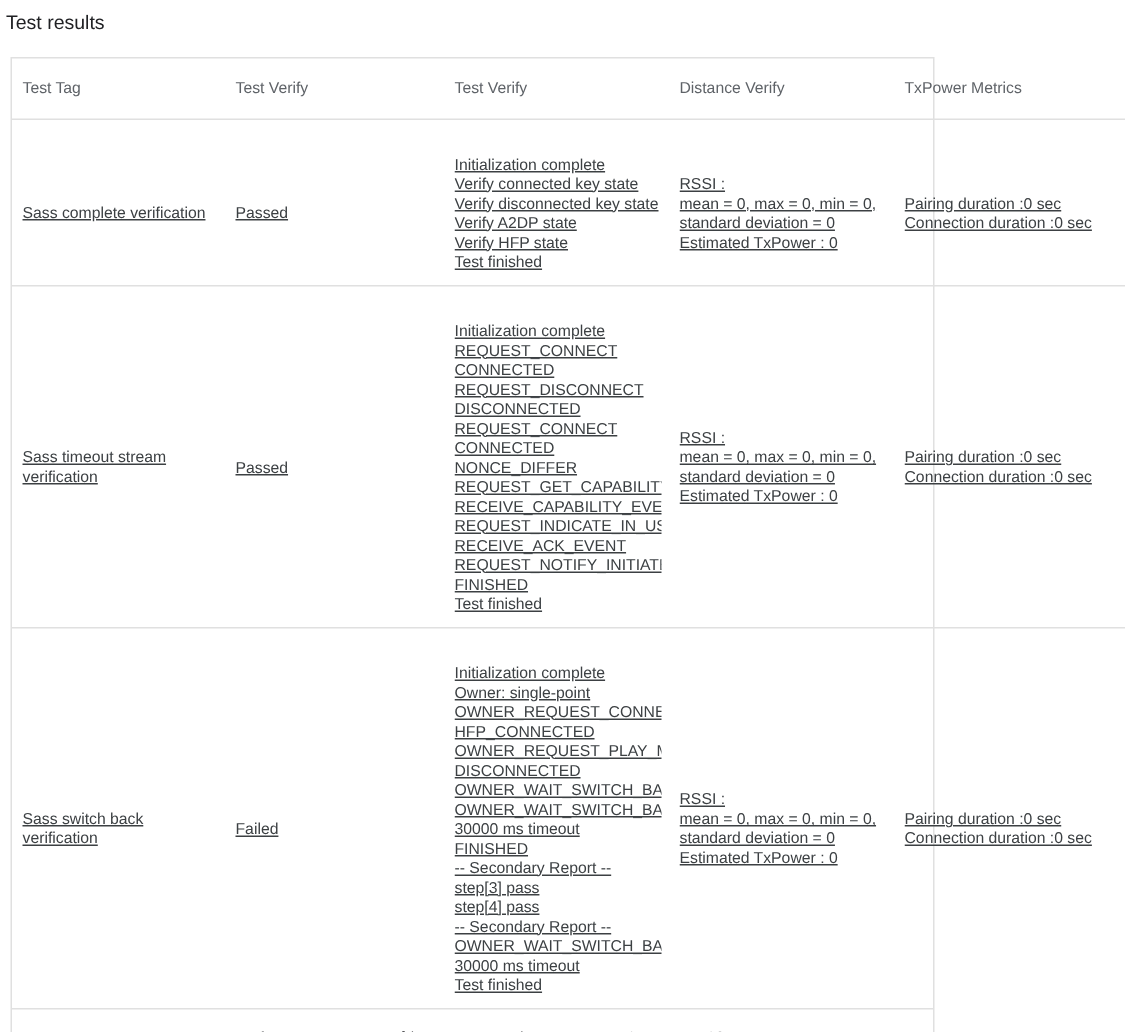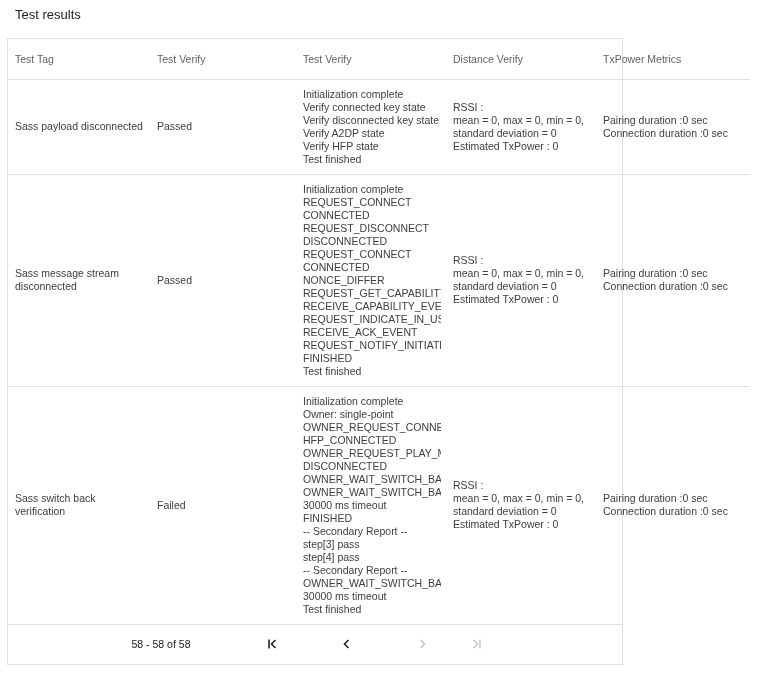--- a/index.html
+++ b/index.html
@@ -5,21 +5,21 @@
   * { margin: 0; padding: 0; box-sizing: border-box; }
   html, body {
     width: 757px; height: 688px;
     background: #ffffff;
     font-family: "Liberation Sans", sans-serif;
     position: relative;
     overflow: hidden;
   }
   .page-title {
     position: absolute;
-    left: 15px; top: 7px;
+    left: 4px; top: 7px;
     font-size: 13px;
     color: #202124;
   }
   .card {
     position: absolute;
     left: 7px; top: 38px;
     width: 616px;
     border: 1px solid #e0e0e0;
     background: #ffffff;
   }
@@ -39,25 +39,26 @@
     font-size: 10.5px;
     color: #5f6368;
     text-align: left;
     padding: 0 5px 0 7px;
     vertical-align: middle;
     white-space: nowrap;
     overflow: hidden;
   }
   td {
     border-top: 1px solid #e0e0e0;
-    padding: 8px 5px 8px 7px;
+    padding: 24px 5px 8px 7px;
     vertical-align: middle;
     font-size: 10.5px;
     line-height: 13px;
     color: #3c4043;
+    text-decoration: underline;
   }
   .lines {
     white-space: pre-line;
     overflow: hidden;
   }
   .footer {
     border-top: 1px solid #e0e0e0;
     height: 40px;
     display: flex;
     align-items: center;
@@ -104,21 +105,21 @@
       <tr>
         <th>Test Tag</th>
         <th>Test Verify</th>
         <th>Test Verify</th>
         <th>Distance Verify</th>
         <th>TxPower Metrics</th>
       </tr>
     </thead>
     <tbody>
       <tr>
-        <td>Sass payload disconnected</td>
+        <td>Sass complete verification</td>
         <td>Passed</td>
         <td>
             <div class="lines">Initialization complete
 Verify connected key state
 Verify disconnected key state
 Verify A2DP state
 Verify HFP state
 Test finished</div>
           </td>
         <td>
@@ -126,21 +127,21 @@
 mean = 0, max = 0, min = 0,
 standard deviation = 0
 Estimated TxPower : 0</div>
           </td>
         <td>
             <div class="lines">Pairing duration :0 sec
 Connection duration :0 sec</div>
           </td>
       </tr>
       <tr>
-        <td>Sass message stream disconnected</td>
+        <td>Sass timeout stream verification</td>
         <td>Passed</td>
         <td>
             <div class="lines">Initialization complete
 REQUEST_CONNECT
 CONNECTED
 REQUEST_DISCONNECT
 DISCONNECTED
 REQUEST_CONNECT
 CONNECTED
 NONCE_DIFFER

